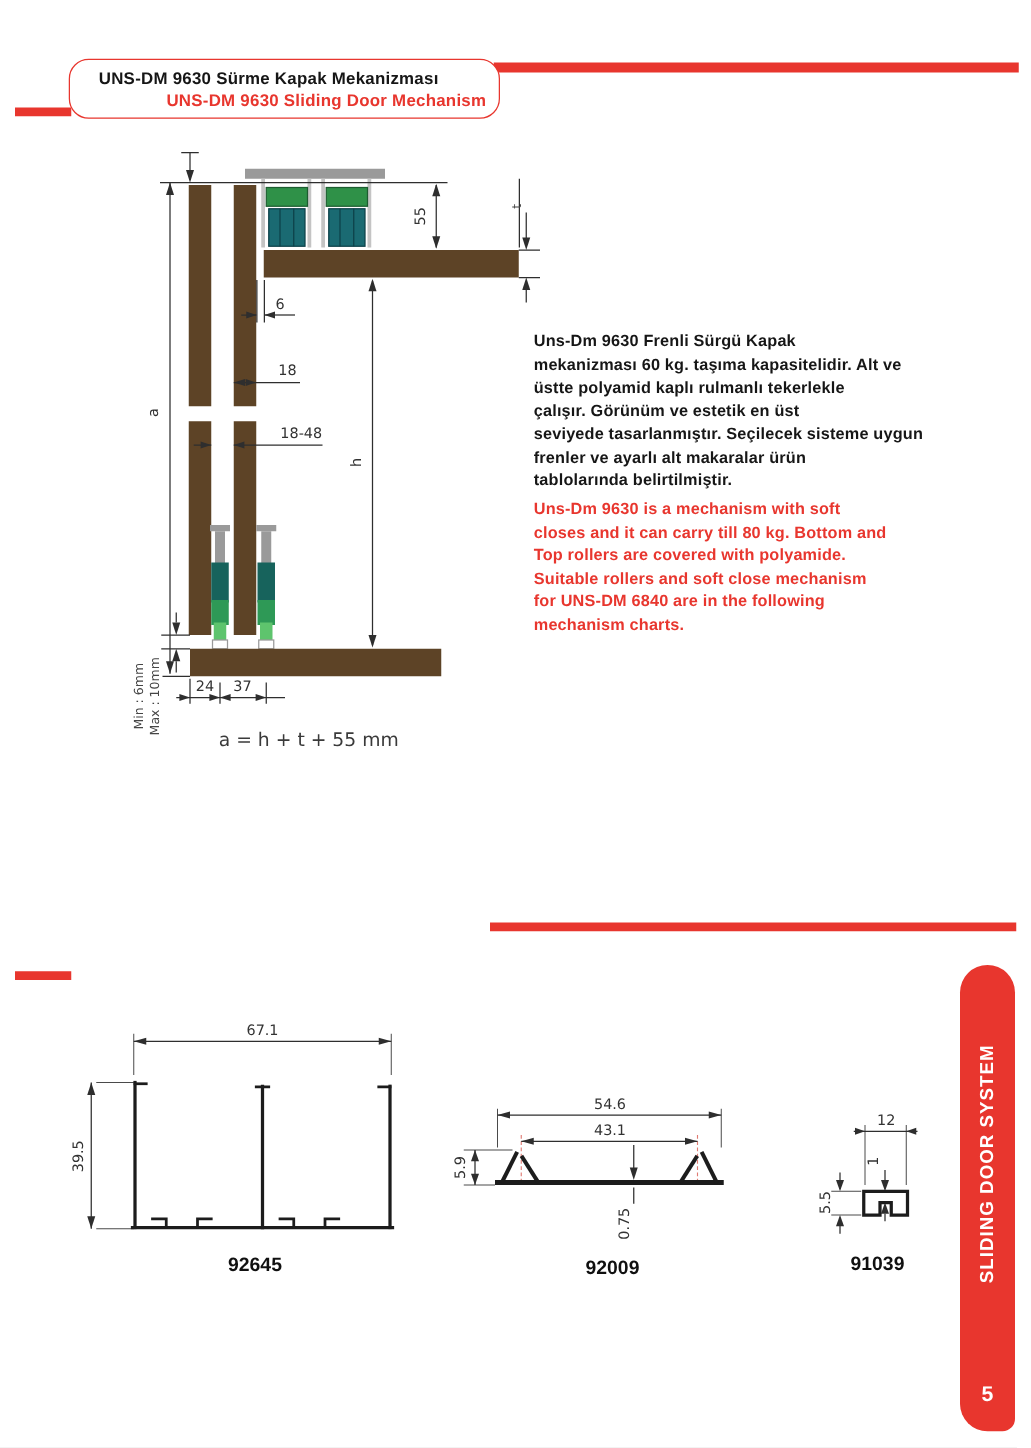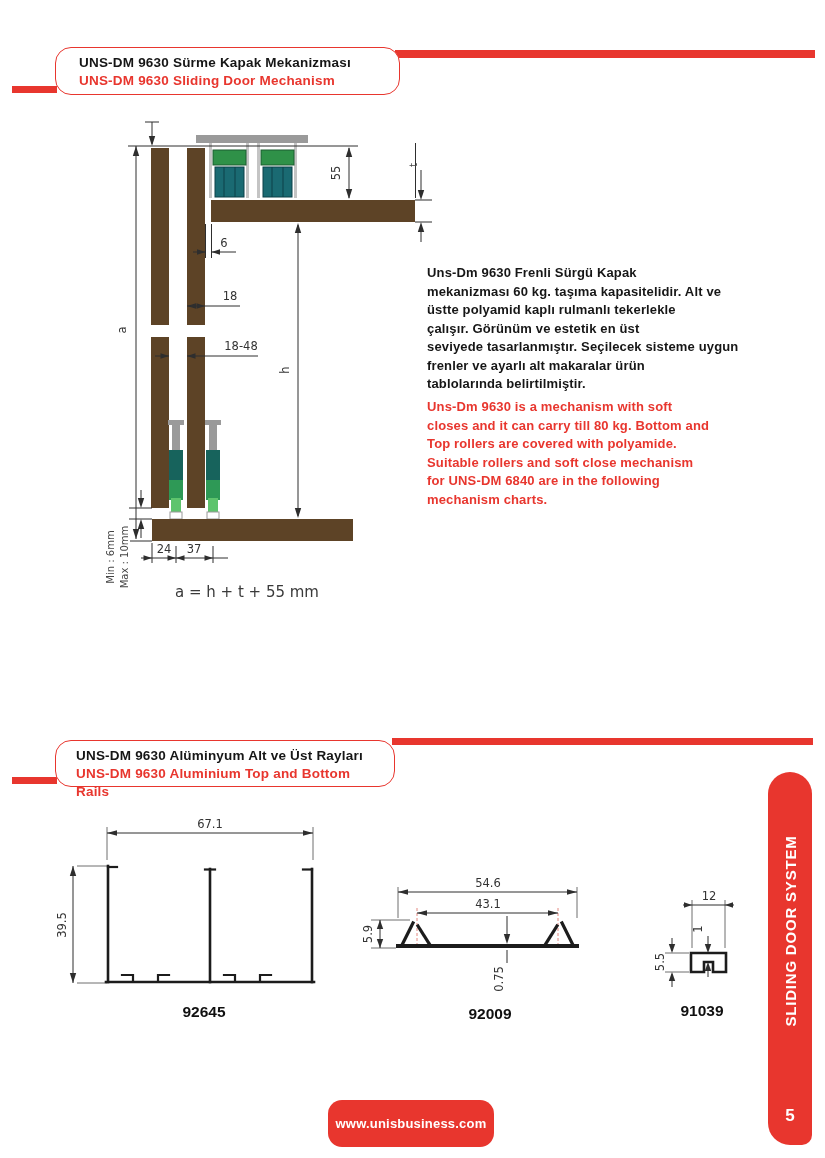--- a/index.html
+++ b/index.html
@@ -7,21 +7,21 @@
     position:relative;width:825px;height:1158px;background:#ffffff;
     overflow:hidden;margin:0 auto;
     font-family:"Liberation Sans",sans-serif;
   }
   .bar{position:absolute;background:#e8362e;}
   .bubble{
     position:absolute;background:#fff;border:1.6px solid #e8362e;border-radius:16px;
     padding:6px 10px 0 20px;box-sizing:border-box;z-index:2;
   }
   .title-tr{font-size:13.5px;font-weight:bold;color:#161616;line-height:18px;letter-spacing:.2px;}
-  .title-en{font-size:13.5px;font-weight:bold;color:#e8362e;line-height:18px;letter-spacing:.2px;}
+  .title-en{font-size:13.5px;font-weight:bold;color:#e8362e;line-height:18px;letter-spacing:.2px;text-align:right;}
   .para{
     position:absolute;white-space:pre-line;font-weight:bold;font-size:13px;
     line-height:18.5px;letter-spacing:.15px;
   }
   .para-tr{color:#161616;}
   .para-en{color:#e8362e;}
   svg .dimline{stroke:#2e2e2e;stroke-width:1;fill:none;}
   svg .thinline{stroke:#4a4a4a;stroke-width:.8;fill:none;}
   svg .dimarrow{fill:#2e2e2e;}
   svg .dimtext{font-family:"DejaVu Sans",sans-serif;font-size:11.5px;fill:#333;}
@@ -191,24 +191,20 @@
 tablolarında belirtilmiştir.</div>
   <div class="para para-en" style="left:427px;top:398px;width:390px;">Uns-Dm 9630 is a mechanism with soft
 closes and it can carry till 80 kg. Bottom and
 Top rollers are covered with polyamide.
 Suitable rollers and soft close mechanism
 for UNS-DM 6840 are in the following
 mechanism charts.</div>
 
   <div class="bar" style="left:392px;top:738px;width:421px;height:7px;"></div>
   <div class="bar" style="left:12px;top:777px;width:45px;height:7px;"></div>
-  <div class="bubble" style="left:55px;top:740px;width:340px;height:47px;">
-    <div class="title-tr">UNS-DM 9630 Alüminyum Alt ve Üst Rayları</div>
-    <div class="title-en">UNS-DM 9630 Aluminium Top and Bottom Rails</div>
-  </div>
 
   <svg viewBox="40 805 745 225" style="position:absolute;left:40px;top:805px;width:745px;height:225px;">
 
     <g>
       <line class="thinline" x1="107" y1="860" x2="107" y2="827"></line>
       <line class="thinline" x1="313" y1="860" x2="313" y2="827"></line>
       <line class="dimline" x1="107" y1="833" x2="313" y2="833"></line>
       <polygon class="dimarrow" points="107,833 117,830.2 117,835.8"></polygon>
       <polygon class="dimarrow" points="313,833 303,830.2 303,835.8"></polygon>
       <text class="dimtext" text-anchor="middle" x="210" y="828">67.1</text>
@@ -285,17 +281,14 @@
       <path class="outline" stroke-width="2.6" d="M 691,953 L 726,953 L 726,972 L 713,972 L 713,962 L 704,962 L 704,972 L 691,972 Z"></path>
       <text class="plabel" text-anchor="middle" x="702" y="1016">91039</text>
     </g>
   </svg>
 
   <div class="side-tab">
     <span class="side-tab-text">SLIDING DOOR SYSTEM</span>
   </div>
   <div class="page-number">5</div>
 
-  <div class="footer-pill">
-    <span>www.unisbusiness.com</span>
-  </div>
 
 </div>
 
 </body></html>

